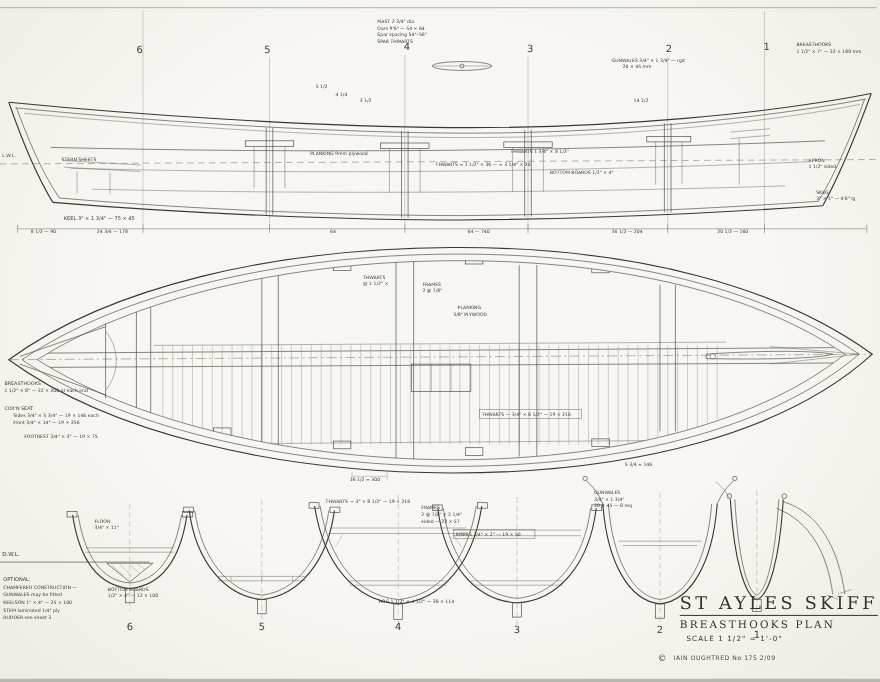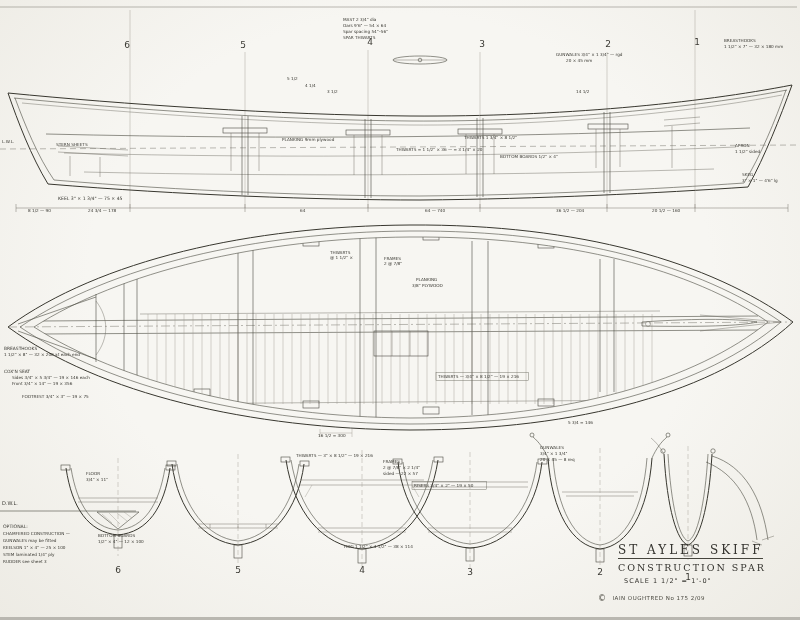--- a/index.html
+++ b/index.html
@@ -7,21 +7,21 @@
     position:relative;width:800px;height:620px;overflow:hidden;
     background:radial-gradient(ellipse at 50% 45%, #f7f6f2 55%, #edebe4 100%);
     font-family:"DejaVu Sans", sans-serif;color:#33322d;
   }
   svg{position:absolute;left:0;top:0;}
   .ln-main{stroke:#38372f;stroke-width:1;fill:none;}
   .ln{stroke:#4a4940;stroke-width:.6;fill:none;}
   .ln-lt{stroke:#6b6a60;stroke-width:.45;fill:none;}
   .ln-xlt{stroke:#97958a;stroke-width:.4;fill:none;}
   .titleblock{position:absolute;left:618px;top:540px;width:180px;line-height:1.1;}
-  .tb-title{font-family:"DejaVu Serif", serif;font-size:12px;letter-spacing:3px;
+  .tb-title{font-family:"DejaVu Serif", serif;font-size:16px;letter-spacing:3px;
     border-bottom:1px solid #45443c;display:inline-block;padding-bottom:1px;}
   .tb-sub{font-family:"DejaVu Serif", serif;font-size:9.5px;letter-spacing:2px;margin-top:4px;}
   .tb-scale{font-size:6.5px;letter-spacing:1px;margin-top:4px;margin-left:6px;}
   .tb-credit{position:absolute;left:598px;top:594px;width:200px;font-size:5.5px;
     letter-spacing:.5px;color:#4a4940;}
   .tb-credit .c{font-size:8px;vertical-align:-1px;margin-right:6px;}
 </style>
 </head>
 <body>
 
@@ -340,20 +340,20 @@
         <text x="238" y="573" font-size="9" fill="#3a3933" text-anchor="middle" font-family="&quot;DejaVu Sans&quot;, sans-serif">5</text>
         <text x="362" y="573" font-size="9" fill="#3a3933" text-anchor="middle" font-family="&quot;DejaVu Sans&quot;, sans-serif">4</text>
         <text x="470" y="575" font-size="9" fill="#3a3933" text-anchor="middle" font-family="&quot;DejaVu Sans&quot;, sans-serif">3</text>
         <text x="600" y="575" font-size="9" fill="#3a3933" text-anchor="middle" font-family="&quot;DejaVu Sans&quot;, sans-serif">2</text>
         <text x="688" y="580" font-size="9" fill="#3a3933" text-anchor="middle" font-family="&quot;DejaVu Sans&quot;, sans-serif">1</text>
       </g>
 </svg>
 
 <div class="titleblock">
   <div class="tb-title">ST AYLES SKIFF</div>
-  <div class="tb-sub">CONSTRUCTION SPAR</div>
+  <div class="tb-sub">BREASTHOOKS PLAN</div>
   <div class="tb-scale">SCALE 1 1/2" = 1'-0"</div>
 </div>
 <div class="tb-credit">
   <span class="c">©</span><span>IAIN OUGHTRED      No 175      2/09</span>
 </div>
 
 </div>
 
 </body></html>

